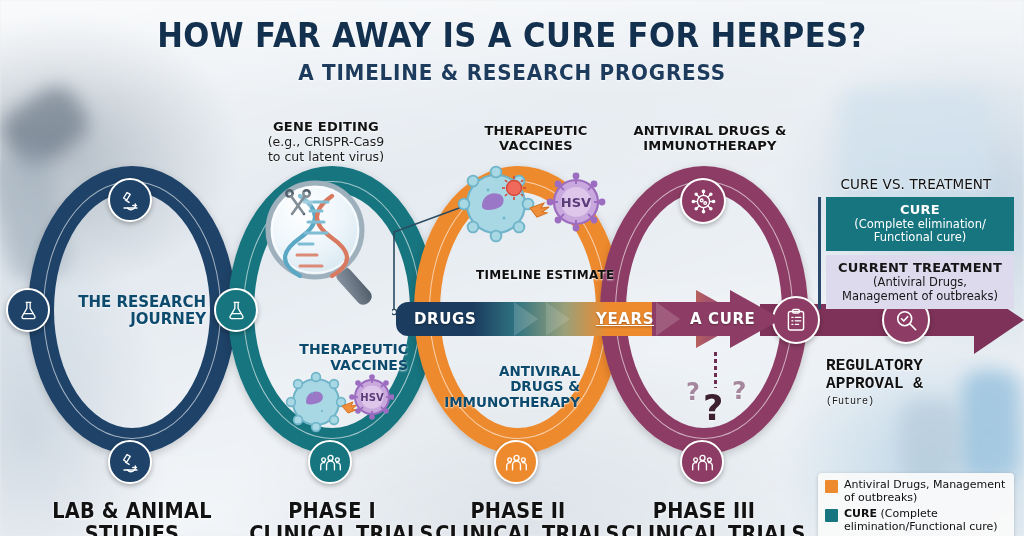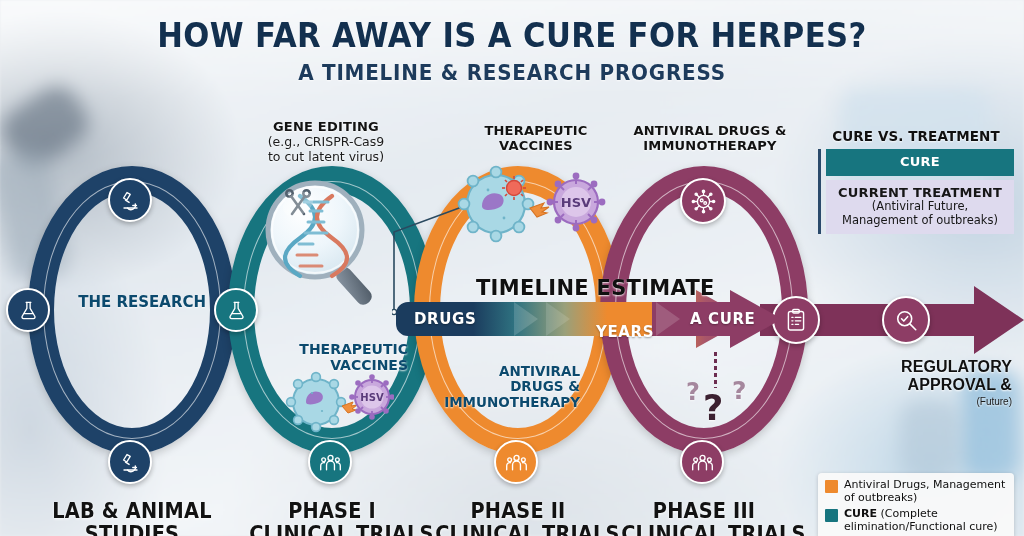--- a/index.html
+++ b/index.html
@@ -85,55 +85,55 @@
     position: absolute; z-index: 22; text-align: center;
     font-family: "DejaVu Sans", sans-serif;
     text-shadow: 0 1px 2px rgba(255,255,255,.9);
   }
   .callout .ct { font-size: 13px; font-weight: 700; color: #121212; letter-spacing: .2px; line-height: 1.14; }
   .callout .cs { font-size: 12.5px; font-weight: 400; color: #1b1b1b; line-height: 1.18; }
 
   
   #timeline-wrap { position: absolute; left: 396px; top: 288px; width: 430px; height: 62px; z-index: 24; }
   #timeline-title {
-    position: absolute; left: 476px; top: 276px; z-index: 25;
-    font-size: 21px; font-weight: 700; color: #101010; letter-spacing: .3px;
+    position: absolute; left: 476px; top: 268px; z-index: 25;
+    font-size: 12px; font-weight: 700; color: #101010; letter-spacing: .3px;
     font-family: "DejaVu Sans", sans-serif; text-shadow: 0 1px 2px rgba(255,255,255,.9);
   }
   .tl-label {
     position: absolute; color: #fff; font-weight: 700; font-size: 15px;
     font-family: "DejaVu Sans", sans-serif; letter-spacing: .6px;
     text-shadow: 0 1px 2px rgba(0,0,0,.35); z-index: 26;
   }
 
   
   #dash { position: absolute; left: 714px; top: 352px; width: 3px; height: 36px; z-index: 20;
           background-image: linear-gradient(#6c2d50 55%, rgba(0,0,0,0) 0);
           background-size: 3px 7px; background-repeat: repeat-y; }
   .qm { position: absolute; font-family: "DejaVu Sans", sans-serif; font-weight: 700; color: #8a5f7c; z-index: 20;
         text-shadow: 0 1px 2px rgba(255,255,255,.8); }
 
   
   #cure-panel { position: absolute; left: 818px; top: 128px; width: 196px; z-index: 28; }
   #cure-panel-title {
-    text-align: center; font-size: 13.5px; font-weight: 700; color: #101010;
+    text-align: center; font-size: 13.5px; font-weight: 400; color: #101010;
     font-family: "DejaVu Sans", sans-serif; letter-spacing: .1px;
-    text-shadow: 0 1px 2px rgba(255,255,255,.9); margin-bottom: 5px;
+    text-shadow: 0 1px 2px rgba(255,255,255,.9); margin-bottom: 5px; margin-top: 48px;
   }
   .cp-rows { border-left: 3px solid #2a4a6b; padding-left: 5px; }
   .cp-box { padding: 5px 6px 6px; text-align: center; line-height: 1.2; }
   .cp-box.cure { background: #17757f; color: #fff; margin-bottom: 4px; }
   .cp-box.treat { background: #dedaee; color: #161616; }
   .cp-h { font-size: 13px; font-weight: 700; font-family: "DejaVu Sans", sans-serif; letter-spacing: .2px; }
   .cp-s { font-size: 11.5px; font-weight: 400; font-family: "DejaVu Sans", sans-serif; }
 
   
   #regulatory {
-    position: absolute; left: 826px; top: 358px; width: 186px; text-align: right; z-index: 26;
-    font-family: Liberation Sans, sans-serif; text-shadow: 0 1px 2px rgba(255,255,255,.9);
+    position: absolute; left: 826px; top: 358px; width: 186px; text-align: left; z-index: 26;
+    font-family: Liberation Mono, monospace; text-shadow: 0 1px 2px rgba(255,255,255,.9);
   }
   #regulatory .rt { font-size: 16px; font-weight: 700; color: #111; line-height: 1.12; letter-spacing: .1px; }
   #regulatory .rs { font-size: 10px; font-weight: 400; color: #1a1a1a; margin-top: 2px; }
 
   
   #legend {
     position: absolute; left: 818px; top: 473px; width: 196px; z-index: 29;
     background: rgba(250,250,250,.93); border-radius: 4px;
     padding: 6px 7px 7px; box-shadow: 0 1px 4px rgba(0,0,0,.18);
   }
@@ -171,20 +171,21 @@
   <div id="title">HOW FAR AWAY IS A CURE FOR HERPES?</div>
   <div id="subtitle">A TIMELINE &amp; RESEARCH PROGRESS</div>
 </div>
 
 <div class="ring" style="left:28px; top:166px; width:208px; height:288px;">
   <div class="band" style="border-color:#1e4268;"></div>
   <div class="inner-line"></div>
 </div>
 <div class="ring-center" style="left:60px; top:294px; width:146px; font-size:15px;">
   <div>THE RESEARCH</div>
+  <div>JOURNEY</div>
 </div>
 
 <div class="node" style="left:108px; top:178px; width:44px; height:44px; background:#1e4268;">
   <svg width="24" height="24" viewBox="0 0 24 24" fill="none" stroke="#ffffff" stroke-width="1.4" stroke-linecap="round" stroke-linejoin="round">
     <path d="M9 4.5l3.2 1.9-3.4 5.6L5.6 10z"></path>
       <path d="M7.5 12.2l3.6 2.2"></path>
     <path d="M6 20h13"></path>
       <path d="M9.5 20a4.5 4.5 0 0 0 7.8-4"></path>
       <path d="M14.8 17.5h3.6"></path>
   </svg>
@@ -495,37 +496,39 @@
     <path d="M46 2 L104 31 L46 60 V44 L88 31 L46 18 Z" fill="#8d3d65" opacity="0"></path>
   </svg>
 </div>
 
 <svg class="ill" style="left:652px; top:288px; z-index:25;" width="130" height="62" viewBox="0 0 130 62">
   <path d="M0 14 H78 V2 L130 31 L78 60 V48 H0 Z" fill="#8d3d65"></path>
   <path d="M4 14 L28 31 L4 48 Z" fill="#ffffff" opacity=".16"></path>
 </svg>
 
 <div class="tl-label" style="left:414px; top:310px;">DRUGS</div>
-<div class="tl-label" style="left:596px; top:323px;">YEARS</div>
+<div class="tl-label" style="left:596px; top:310px;text-decoration:underline;">YEARS</div>
 <div class="tl-label" style="left:690px; top:310px;">A CURE</div>
 
 <div id="dash"></div>
 <div class="qm" style="left:686px; top:378px; font-size:24px; opacity:.72;">?</div>
 <div class="qm" style="left:732px; top:376px; font-size:25px; opacity:.72;">?</div>
 <div class="qm" style="left:703px; top:388px; font-size:35px; color:#3c2030;">?</div>
 
 <div id="cure-panel">
   <div id="cure-panel-title">CURE VS. TREATMENT</div>
   <div class="cp-rows">
     <div class="cp-box cure">
       <div class="cp-h">CURE</div>
+      <div class="cp-s">(Complete elimination/</div>
+      <div class="cp-s">Functional cure)</div>
     </div>
     <div class="cp-box treat">
       <div class="cp-h">CURRENT TREATMENT</div>
-      <div class="cp-s">(Antiviral Future,</div>
+      <div class="cp-s">(Antiviral Drugs,</div>
       <div class="cp-s">Management of outbreaks)</div>
     </div>
   </div>
 </div>
 
 <div id="regulatory">
   <div class="rt">REGULATORY</div>
   <div class="rt">APPROVAL &amp;</div>
   <div class="rs">(Future)</div>
 </div>

